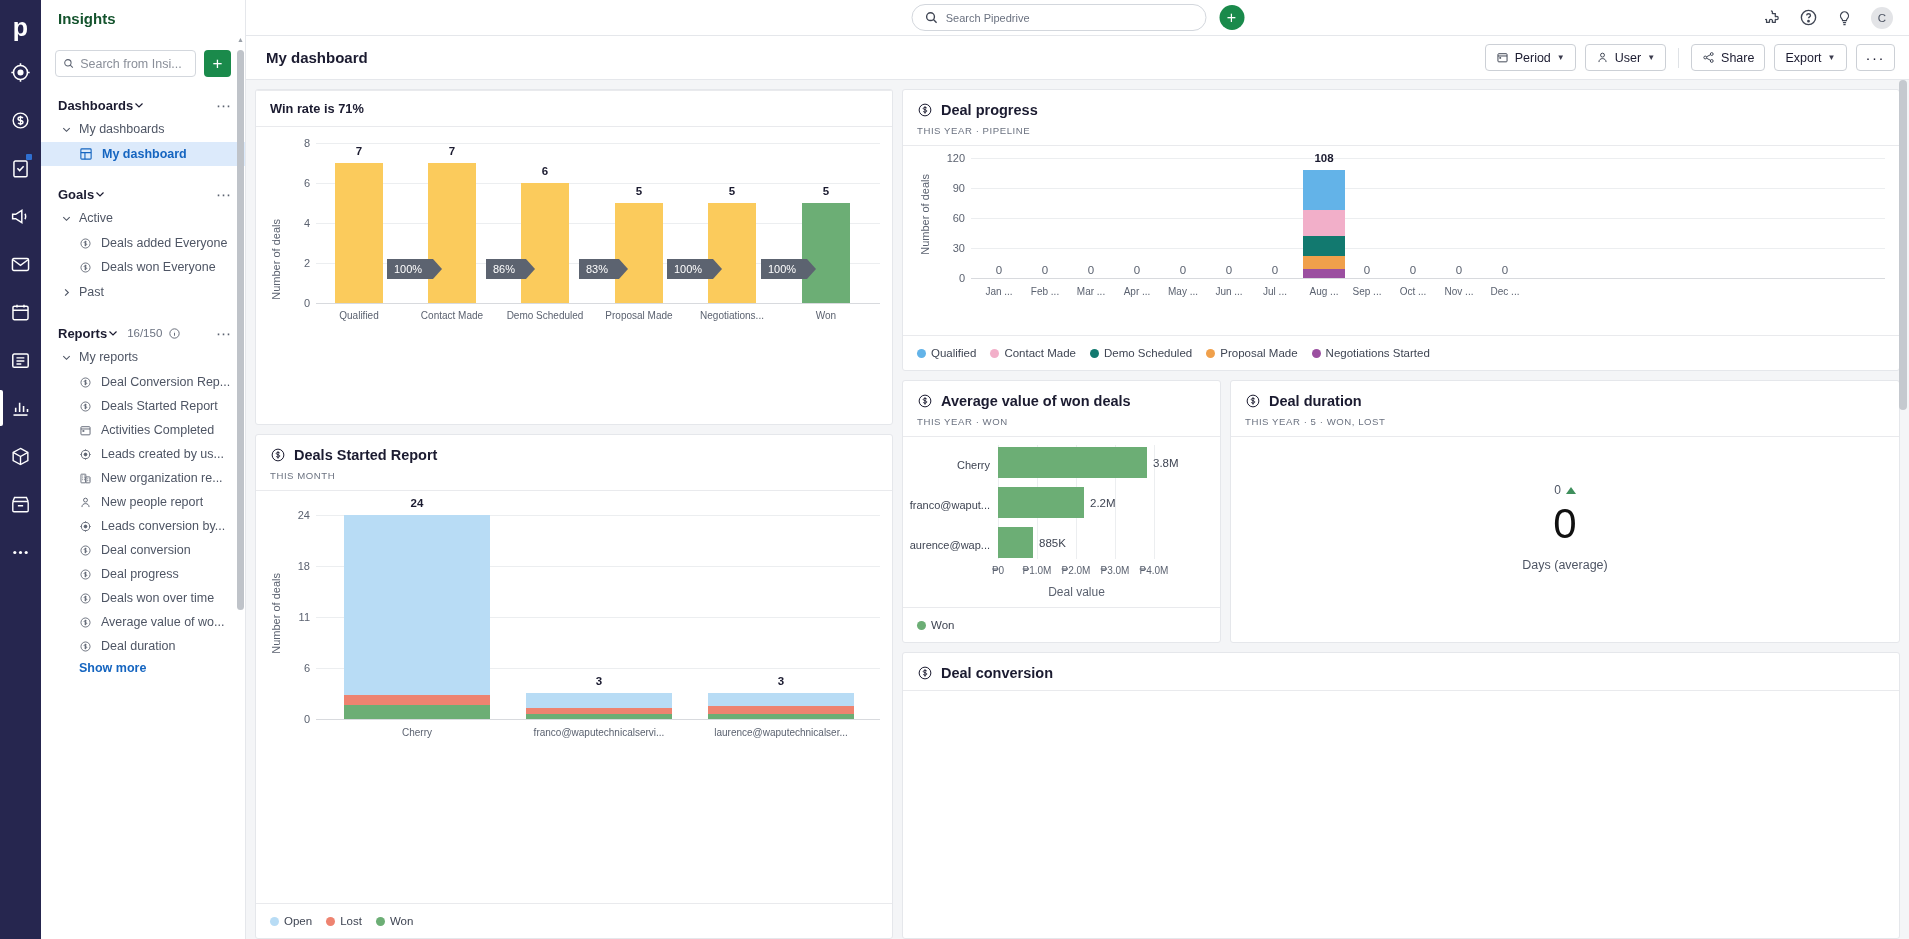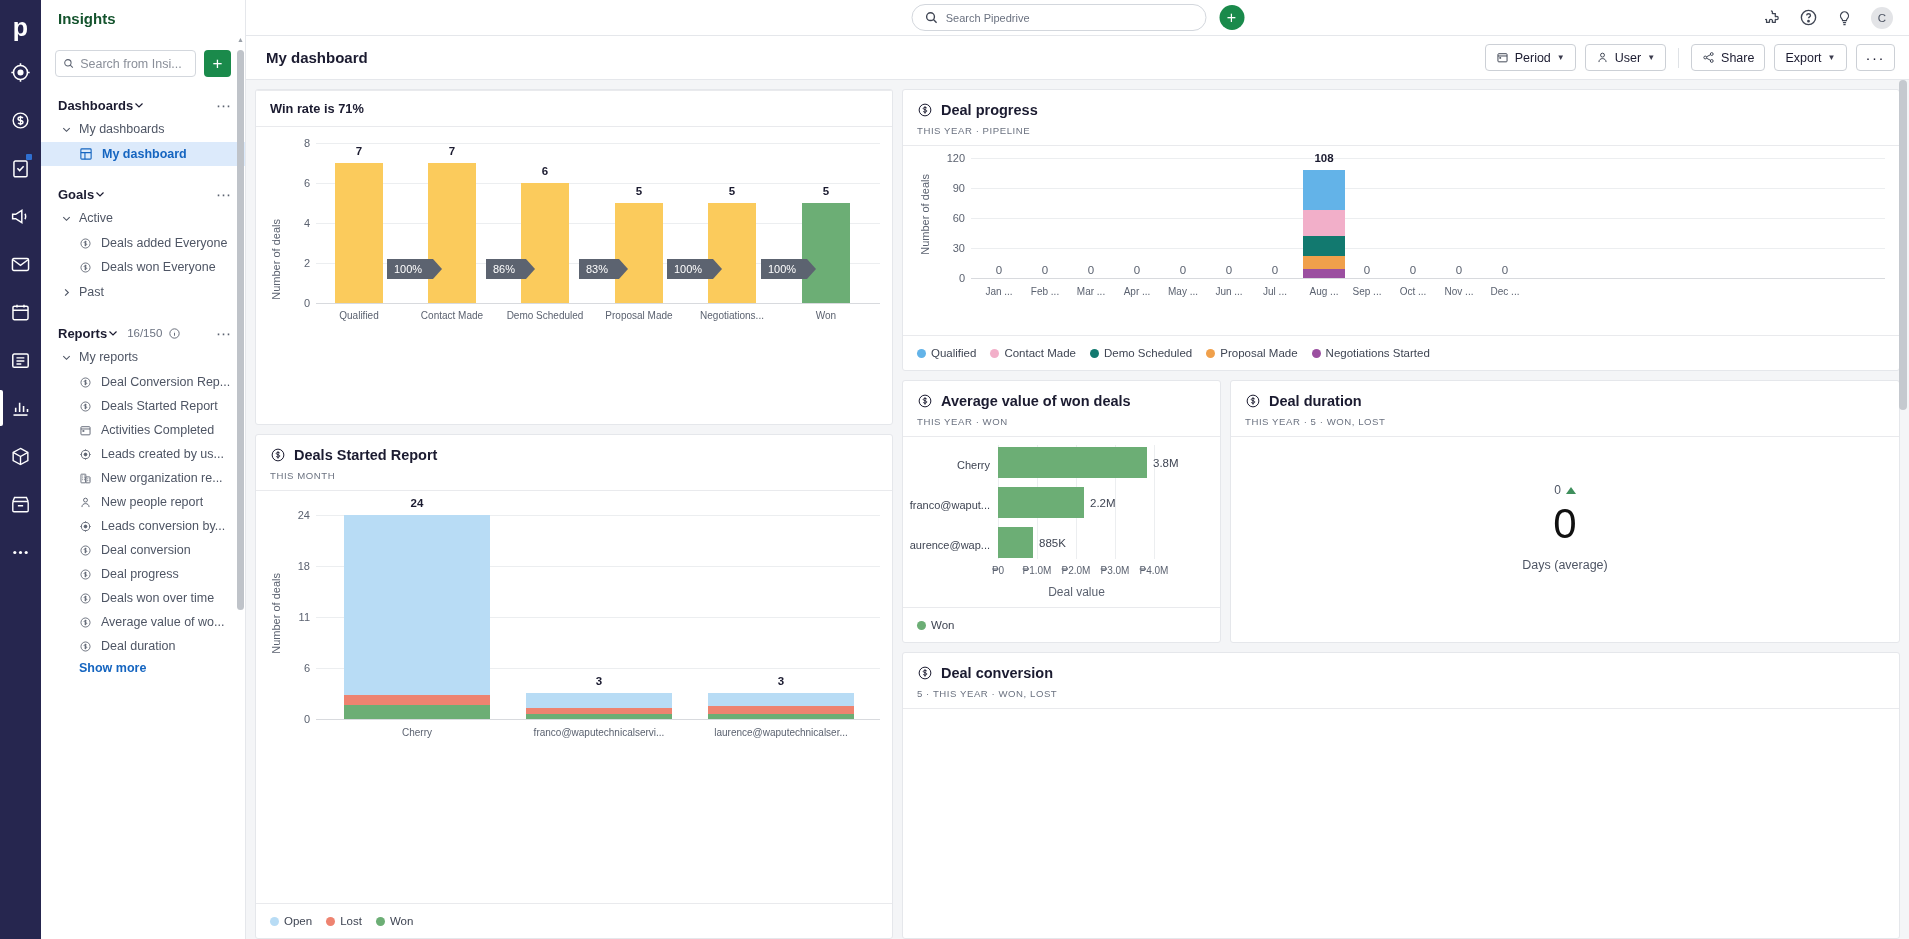--- a/index.html
+++ b/index.html
@@ -772,21 +772,20 @@
 
       <div class="card" style="flex:1">
         <div class="card-head">
           <div class="card-title">
             <svg width="16" height="16" viewBox="0 0 24 24" fill="none" stroke="#1b1b30" stroke-width="1.5">
                 <circle cx="12" cy="12" r="8.8"></circle>
                 <path d="M12 6.6v10.8M14.6 9c-.6-.7-1.5-1.1-2.6-1.1-1.5 0-2.6.8-2.6 1.8s1.1 1.7 2.6 1.9 2.6.8 2.6 1.9-1.1 1.8-2.6 1.8c-1.1 0-2-.4-2.6-1.1"></path>
               </svg>
             <span>Deal conversion</span>
           </div>
-          <div class="card-meta">5  ·  THIS YEAR  ·  WON, LOST</div>
         </div>
         <div class="card-sep"></div>
       </div>
     </div>
 
     <div class="board-scroll">
       <div class="thumb"></div>
     </div>
   </div>
 </div>

